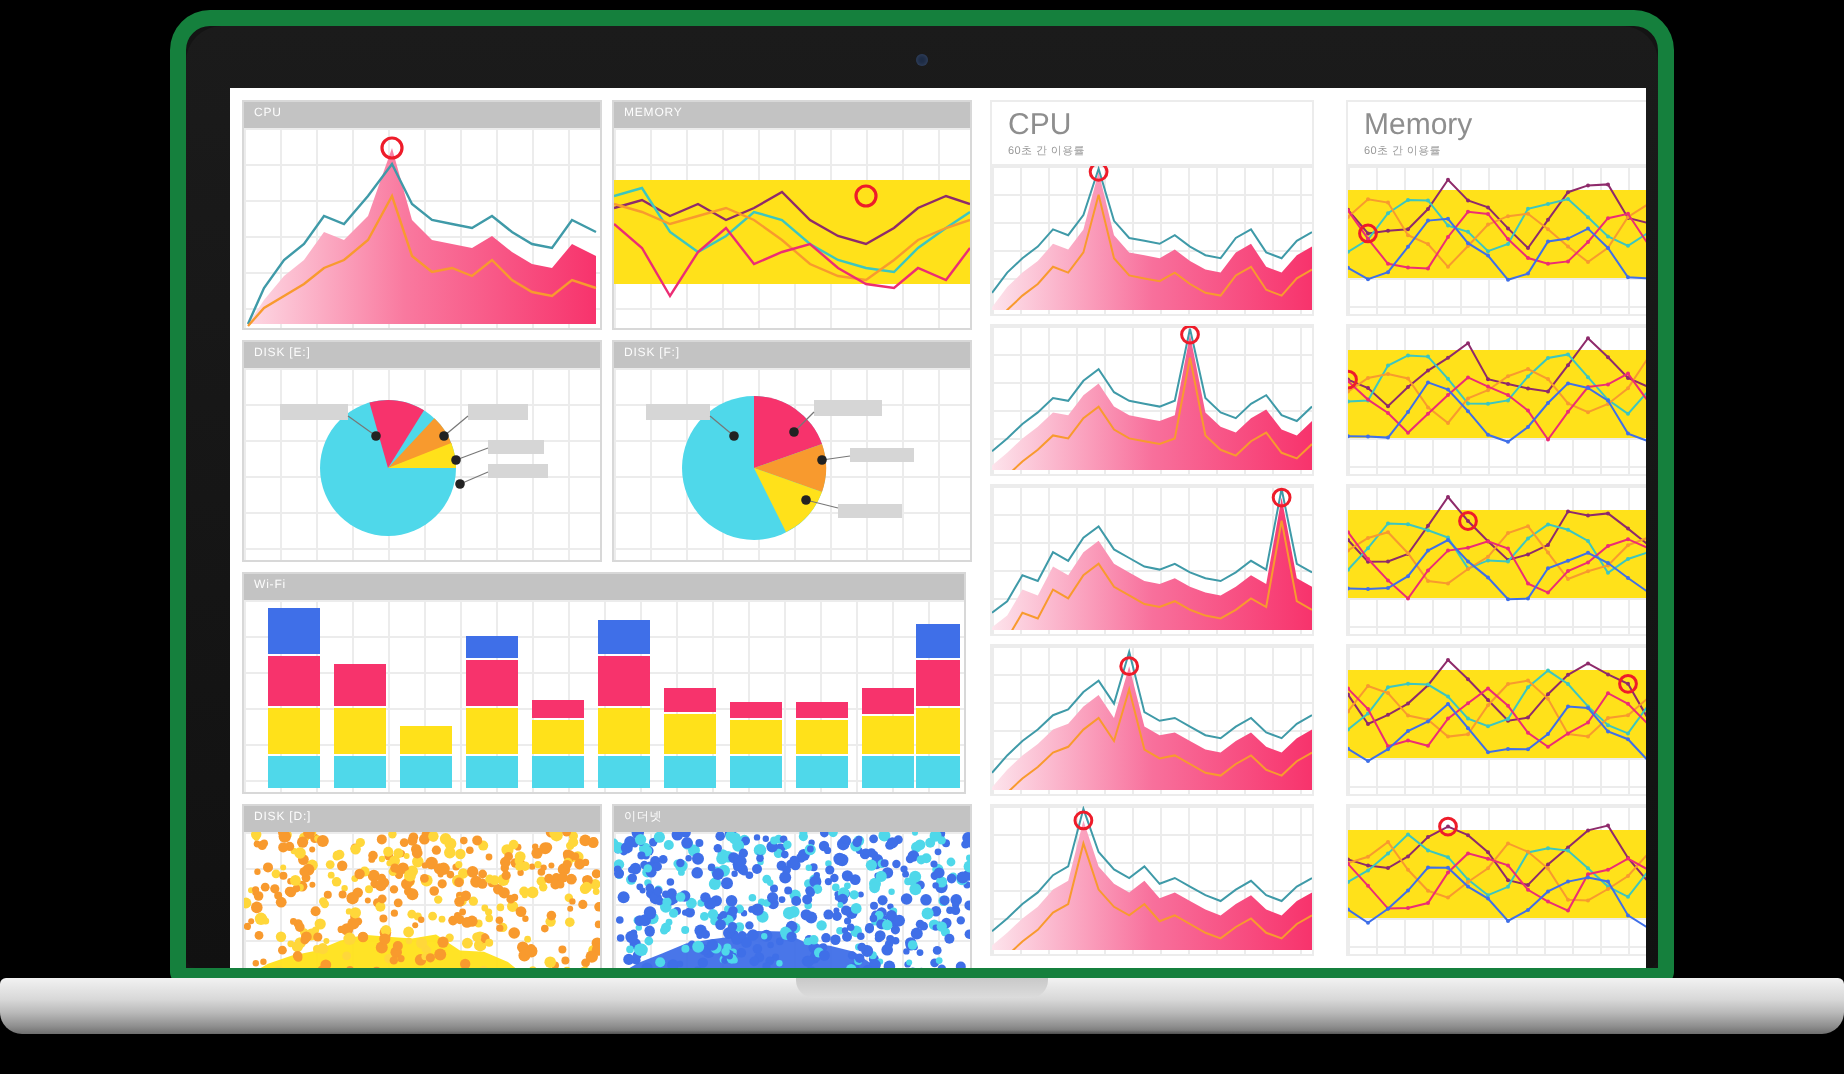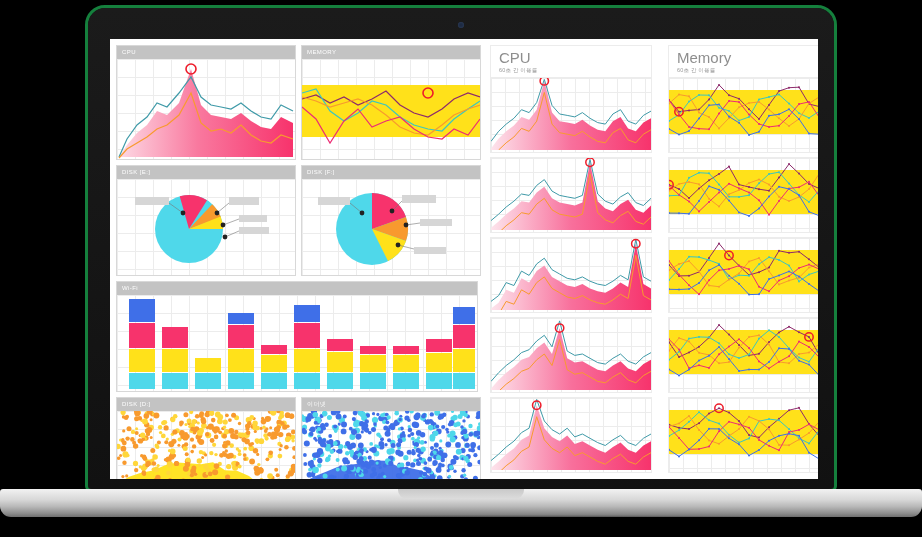--- a/index.html
+++ b/index.html
@@ -4,21 +4,21 @@
 <style>
   html,body{margin:0;padding:0;background:#000;}
   body{width:922px;height:537px;overflow:hidden;font-family:"Liberation Sans",sans-serif;}
 
   .stage{position:relative;width:922px;height:537px;background:#000;}
 
   
   .laptop-lid{
     position:absolute;left:85px;top:5px;width:752px;height:487px;
     background:#141414;border-radius:20px 20px 6px 6px;
-    border:3px solid #15803d;
+    border:8px solid #15803d;
     box-sizing:border-box;
   }
   .lid-inner{
     position:absolute;left:0;top:0;right:0;bottom:0;
     border-radius:18px 18px 5px 5px;
     background:linear-gradient(180deg,#1b1b1b 0%,#111 100%);
   }
   .webcam{
     position:absolute;left:50%;top:14px;width:6px;height:6px;margin-left:-3px;
     border-radius:50%;background:#1d2b44;

